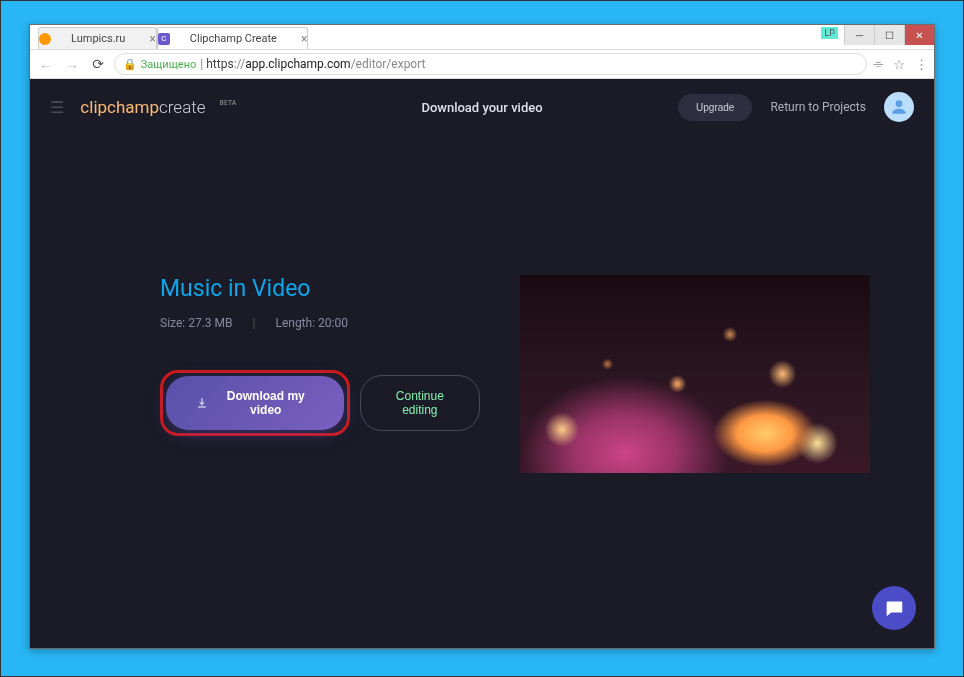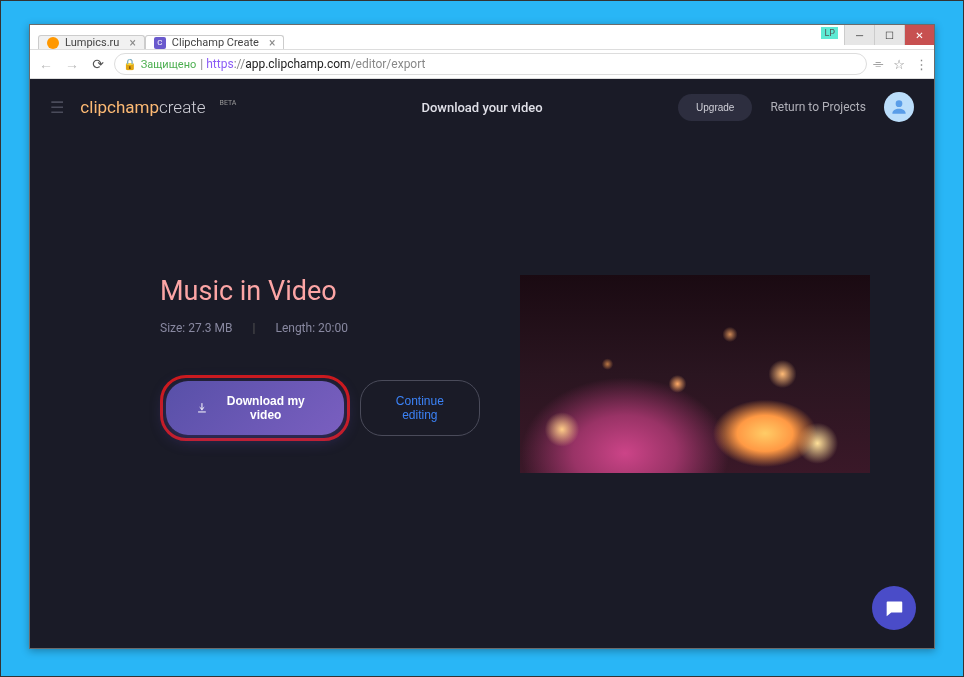--- a/index.html
+++ b/index.html
@@ -61,30 +61,30 @@
     }
     .tabs-row {
       display: flex;
       align-items: flex-end;
       padding-left: 8px;
       height: 24px;
     }
     .tab {
       display: flex;
       align-items: center;
-      gap: 6px;
-      padding: 4px 8px;
+      gap: 20px;
+      padding: 4px 0;
       border: 1px solid #ccc;
       border-bottom: none;
       border-radius: 3px 3px 0 0;
       font-size: 11px;
       color: #444;
       background: #f1f1f1;
       margin-right: 0;
-      height: 14px;
+      height: 22px;
     }
     .tab.active { background: #fff; }
     .tab-fav { width: 12px; height: 12px; border-radius: 2px; }
     .tab-close { color: #888; font-size: 12px; margin-left: 4px; }
     .addrbar {
       height: 30px;
       background: #fff;
       border-top: 1px solid #ddd;
       border-bottom: 1px solid #ddd;
       display: flex;
@@ -110,21 +110,21 @@
       display: flex;
       align-items: center;
       padding: 0 8px;
       gap: 4px;
       font-size: 12px;
       color: #333;
     }
     .lock-icon { color: #4caf50; font-size: 11px; }
     .secure-text { color: #4caf50; font-size: 11px; }
     .url-text { color: #666; }
-    .url-text .proto { color: #8b5cf6; }
+    .url-text .proto { color: #404040; }
     .url-text .domain { color: #222; }
     .url-text .path { color: #888; }
     .addr-right { color: #888; font-size: 13px; display: flex; gap: 10px; align-items: center; }
     .content {
       flex: 1;
       background: #1a1b27;
       position: relative;
       overflow: hidden;
     }
     .app-header {
@@ -189,57 +189,57 @@
       justify-content: center;
     }
     .avatar svg { width: 20px; height: 20px; }
     .main {
       display: flex;
       padding: 140px 40px 0 130px;
       gap: 40px;
     }
     .left-col { flex: 0 0 320px; }
     .video-title {
-      color: #fca5a5;
-      font-size: 27px;
+      color: #0ea5e9;
+      font-size: 23px;
       font-weight: 400;
       margin-bottom: 14px;
     }
     .video-meta {
       color: #8888a0;
       font-size: 12px;
       margin-bottom: 40px;
       display: flex;
       gap: 20px;
     }
     .video-meta .sep { color: #555; }
     .action-row { display: flex; gap: 10px; align-items: center; }
     .highlight-box {
       border: 3px solid #d01818;
-      border-radius: 26px;
+      border-radius: 18px;
       padding: 3px;
       display: inline-block;
     }
     .download-btn {
       background: linear-gradient(135deg, #5850a8, #7a5fc0);
       color: #fff;
       border: none;
       padding: 13px 30px;
       border-radius: 22px;
       font-size: 12px;
       font-weight: 600;
       display: flex;
       align-items: center;
       gap: 10px;
       cursor: pointer;
       box-shadow: 0 4px 16px rgba(100,80,200,0.4);
     }
     .continue-btn {
       background: transparent;
-      color: #3b82f6;
+      color: #86efac;
       border: 1px solid #4a4b5a;
       padding: 13px 20px;
       border-radius: 22px;
       font-size: 12px;
       font-weight: 500;
       cursor: pointer;
     }
     .preview {
       width: 350px;
       height: 198px;

